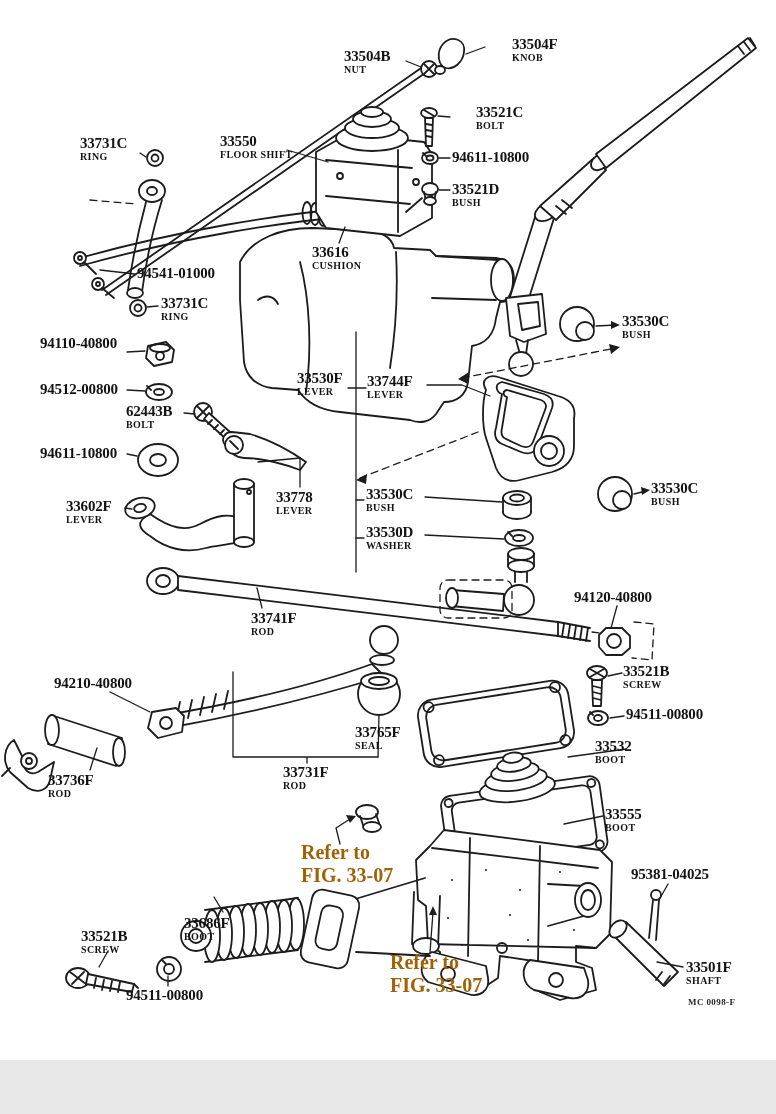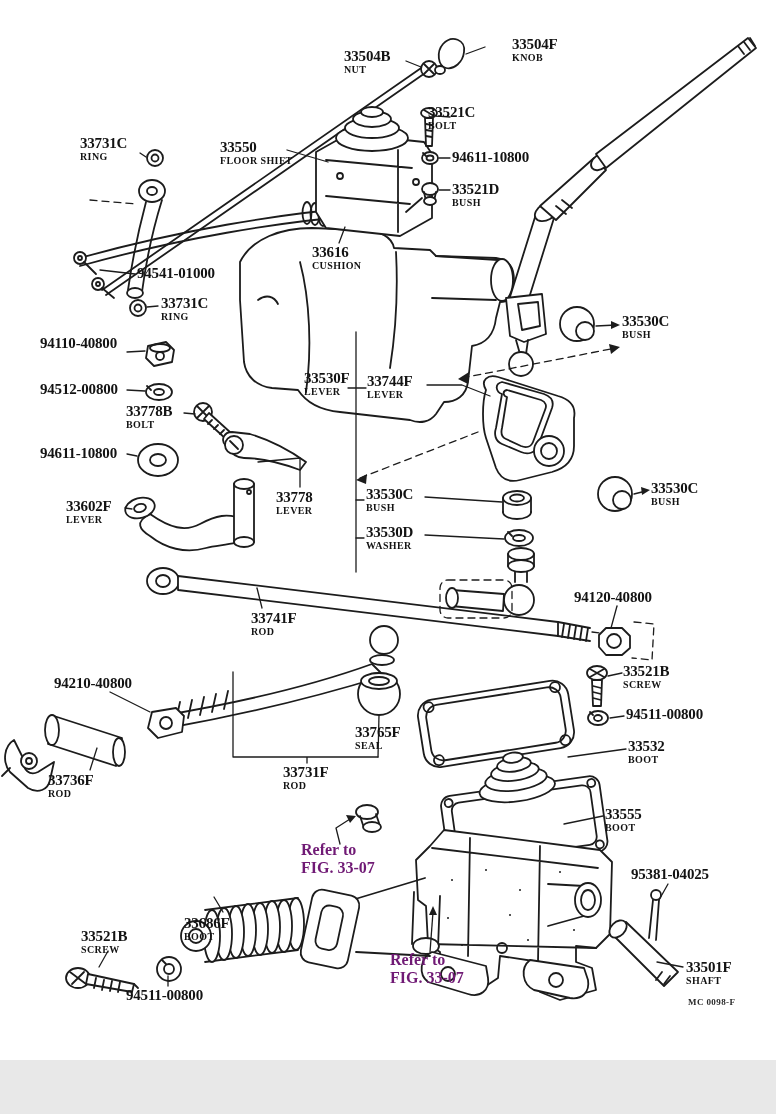--- a/index.html
+++ b/index.html
@@ -3,21 +3,21 @@
 <meta charset="utf-8">
 <title>Shift Lever &amp; Retainer Parts Diagram</title>
 <style>
   html,body{margin:0;padding:0;background:#e8e8e8}
   .page{position:relative;width:776px;height:1060px;background:#fff;margin:0 auto;overflow:hidden;
         font-family:Liberation Serif, serif;color:#131313}
   .art{position:absolute;left:0;top:0}
   .lbl{position:absolute;line-height:1;white-space:nowrap;color:#131313}
   .pn{display:block;font-size:15px;font-weight:700;letter-spacing:-0.2px}
   .nm{display:block;font-size:10px;font-weight:700;letter-spacing:0.4px;margin-top:1px}
-  .note{position:absolute;font-size:16px;font-weight:700;line-height:1.13;white-space:nowrap;color:#701a75}
+  .note{position:absolute;font-size:20px;font-weight:700;line-height:1.13;white-space:nowrap;color:#a16207}
   .stamp{position:absolute;font-size:9px;font-weight:700;letter-spacing:0.4px;color:#2a2a2a}
 </style>
 </head>
 <body>
 
 <div class="page">
 
 <svg class="art" width="776" height="1114" viewBox="0 0 776 1114">
 <g stroke="#1c1c1c" stroke-width="1.8" fill="none" stroke-linecap="round" stroke-linejoin="round">
 
@@ -401,36 +401,36 @@
 </svg>
 
 <div class="lbl" style="left:344px;top:49px">
       <span class="pn">33504B</span>
       <span class="nm">NUT</span>
     </div>
 <div class="lbl" style="left:512px;top:37px">
       <span class="pn">33504F</span>
       <span class="nm">KNOB</span>
     </div>
-<div class="lbl" style="left:428px;top:105px">
+<div class="lbl" style="left:476px;top:105px">
       <span class="pn">33521C</span>
       <span class="nm">BOLT</span>
     </div>
 <div class="lbl" style="left:452px;top:150px">
       <span class="pn">94611-10800</span>
     </div>
 <div class="lbl" style="left:452px;top:182px">
       <span class="pn">33521D</span>
       <span class="nm">BUSH</span>
     </div>
 <div class="lbl" style="left:80px;top:136px">
       <span class="pn">33731C</span>
       <span class="nm">RING</span>
     </div>
-<div class="lbl" style="left:220px;top:140px">
+<div class="lbl" style="left:220px;top:134px">
       <span class="pn">33550</span>
       <span class="nm">FLOOR SHIFT</span>
     </div>
 <div class="lbl" style="left:137px;top:266px">
       <span class="pn">94541-01000</span>
     </div>
 <div class="lbl" style="left:161px;top:296px">
       <span class="pn">33731C</span>
       <span class="nm">RING</span>
     </div>
@@ -438,35 +438,35 @@
       <span class="pn">33616</span>
       <span class="nm">CUSHION</span>
     </div>
 <div class="lbl" style="left:40px;top:336px">
       <span class="pn">94110-40800</span>
     </div>
 <div class="lbl" style="left:40px;top:382px">
       <span class="pn">94512-00800</span>
     </div>
 <div class="lbl" style="left:126px;top:404px">
-      <span class="pn">33778B</span>
+      <span class="pn">62443B</span>
       <span class="nm">BOLT</span>
     </div>
 <div class="lbl" style="left:40px;top:446px">
       <span class="pn">94611-10800</span>
     </div>
 <div class="lbl" style="left:66px;top:499px">
       <span class="pn">33602F</span>
       <span class="nm">LEVER</span>
     </div>
 <div class="lbl" style="left:276px;top:490px">
       <span class="pn">33778</span>
       <span class="nm">LEVER</span>
     </div>
-<div class="lbl" style="left:304px;top:371px">
+<div class="lbl" style="left:297px;top:371px">
       <span class="pn">33530F</span>
       <span class="nm">LEVER</span>
     </div>
 <div class="lbl" style="left:367px;top:374px">
       <span class="pn">33744F</span>
       <span class="nm">LEVER</span>
     </div>
 <div class="lbl" style="left:622px;top:314px">
       <span class="pn">33530C</span>
       <span class="nm">BUSH</span>
@@ -505,21 +505,21 @@
       <span class="pn">33731F</span>
       <span class="nm">ROD</span>
     </div>
 <div class="lbl" style="left:623px;top:664px">
       <span class="pn">33521B</span>
       <span class="nm">SCREW</span>
     </div>
 <div class="lbl" style="left:626px;top:707px">
       <span class="pn">94511-00800</span>
     </div>
-<div class="lbl" style="left:628px;top:739px">
+<div class="lbl" style="left:595px;top:739px">
       <span class="pn">33532</span>
       <span class="nm">BOOT</span>
     </div>
 <div class="lbl" style="left:605px;top:807px">
       <span class="pn">33555</span>
       <span class="nm">BOOT</span>
     </div>
 <div class="lbl" style="left:631px;top:867px">
       <span class="pn">95381-04025</span>
     </div>

